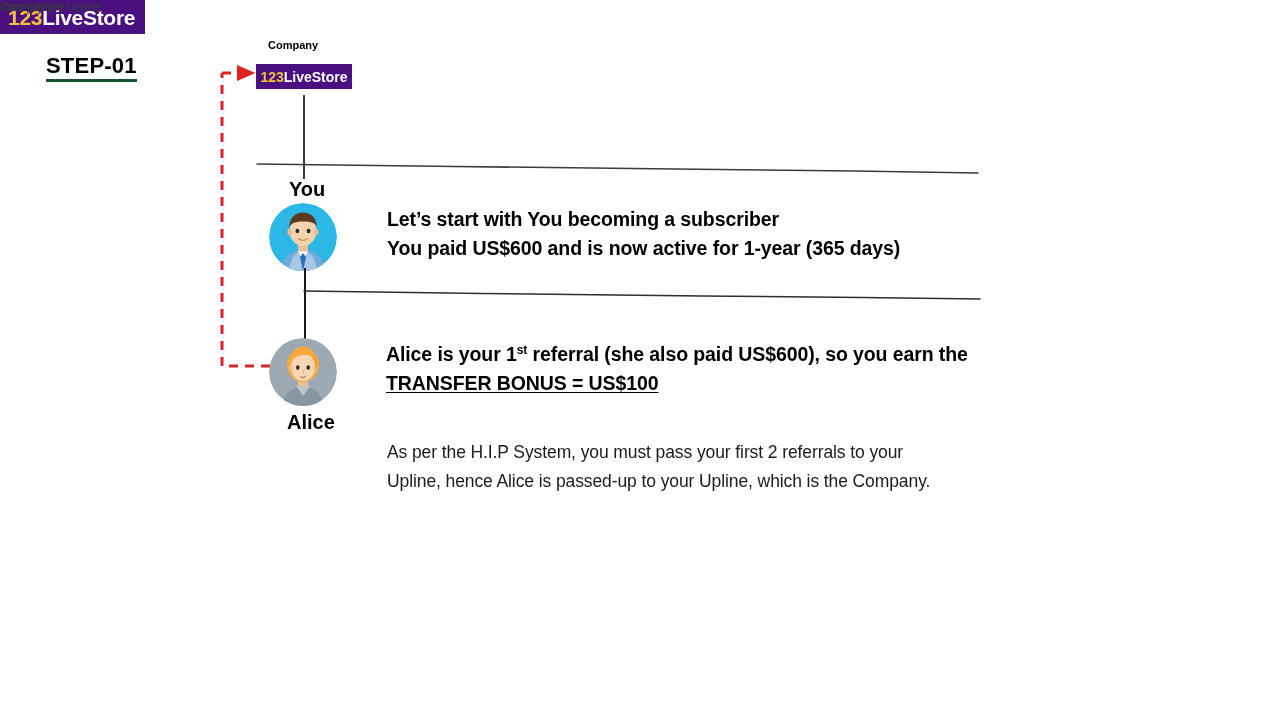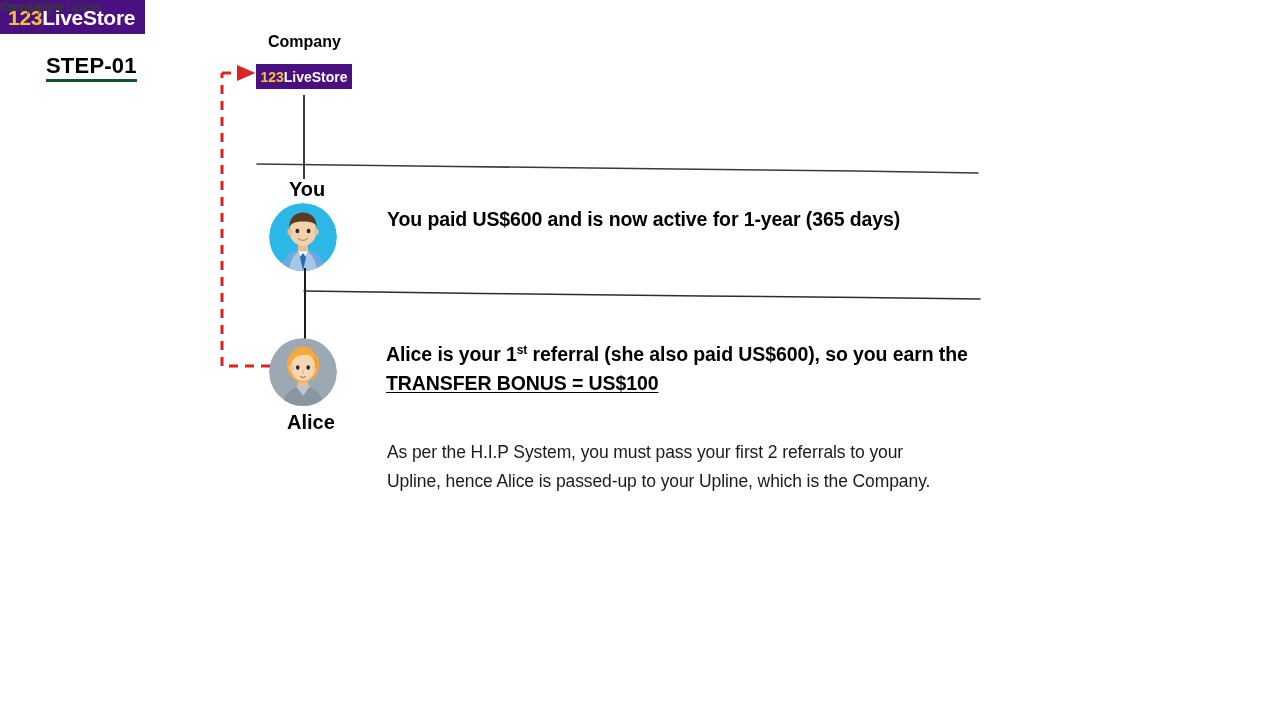--- a/index.html
+++ b/index.html
@@ -61,22 +61,22 @@
     border-bottom: 3px solid #14532d;
     padding-bottom: 1px;
     line-height: 1.15;
     white-space: nowrap;
   }
 
   
   .company-label {
     position: absolute;
     left: 268px;
-    top: 33px;
-    font-size: 16px;
+    top: 39px;
+    font-size: 11px;
     font-weight: 700;
     white-space: nowrap;
   }
   .company-box {
     position: absolute;
     left: 256px;
     top: 64px;
     width: 96px;
     height: 25px;
     background: #4A1080;
@@ -265,20 +265,21 @@
     </defs>
 
     <path d="M58,308 L10,308" stroke="#DD2222" stroke-width="3" fill="none" stroke-dasharray="9 7"></path>
 
     <path d="M10,308 L10,15" stroke="#DD2222" stroke-width="3" fill="none" stroke-dasharray="9 7"></path>
 
     <path d="M10,15 L41,15" stroke="#DD2222" stroke-width="3" fill="none" stroke-dasharray="9 7" marker-end="url(#redhead)"></path>
   </svg>
 
   <div class="copy copy-bold block-you">
+    <span class="line">Let’s start with You becoming a subscriber</span>
     <span class="line">You paid US$600 and is now active for 1-year (365 days)</span>
   </div>
 
   <div class="copy copy-bold block-alice">
     <span class="line"><span>Alice is your 1</span><sup>st</sup><span> referral (she also paid US$600), so you earn the</span></span>
     <span class="line u-line">TRANSFER BONUS = US$100</span>
   </div>
 
   <div class="copy copy-reg block-hip">
     <span class="line">As per the H.I.P System, you must pass your first 2 referrals to your</span>

